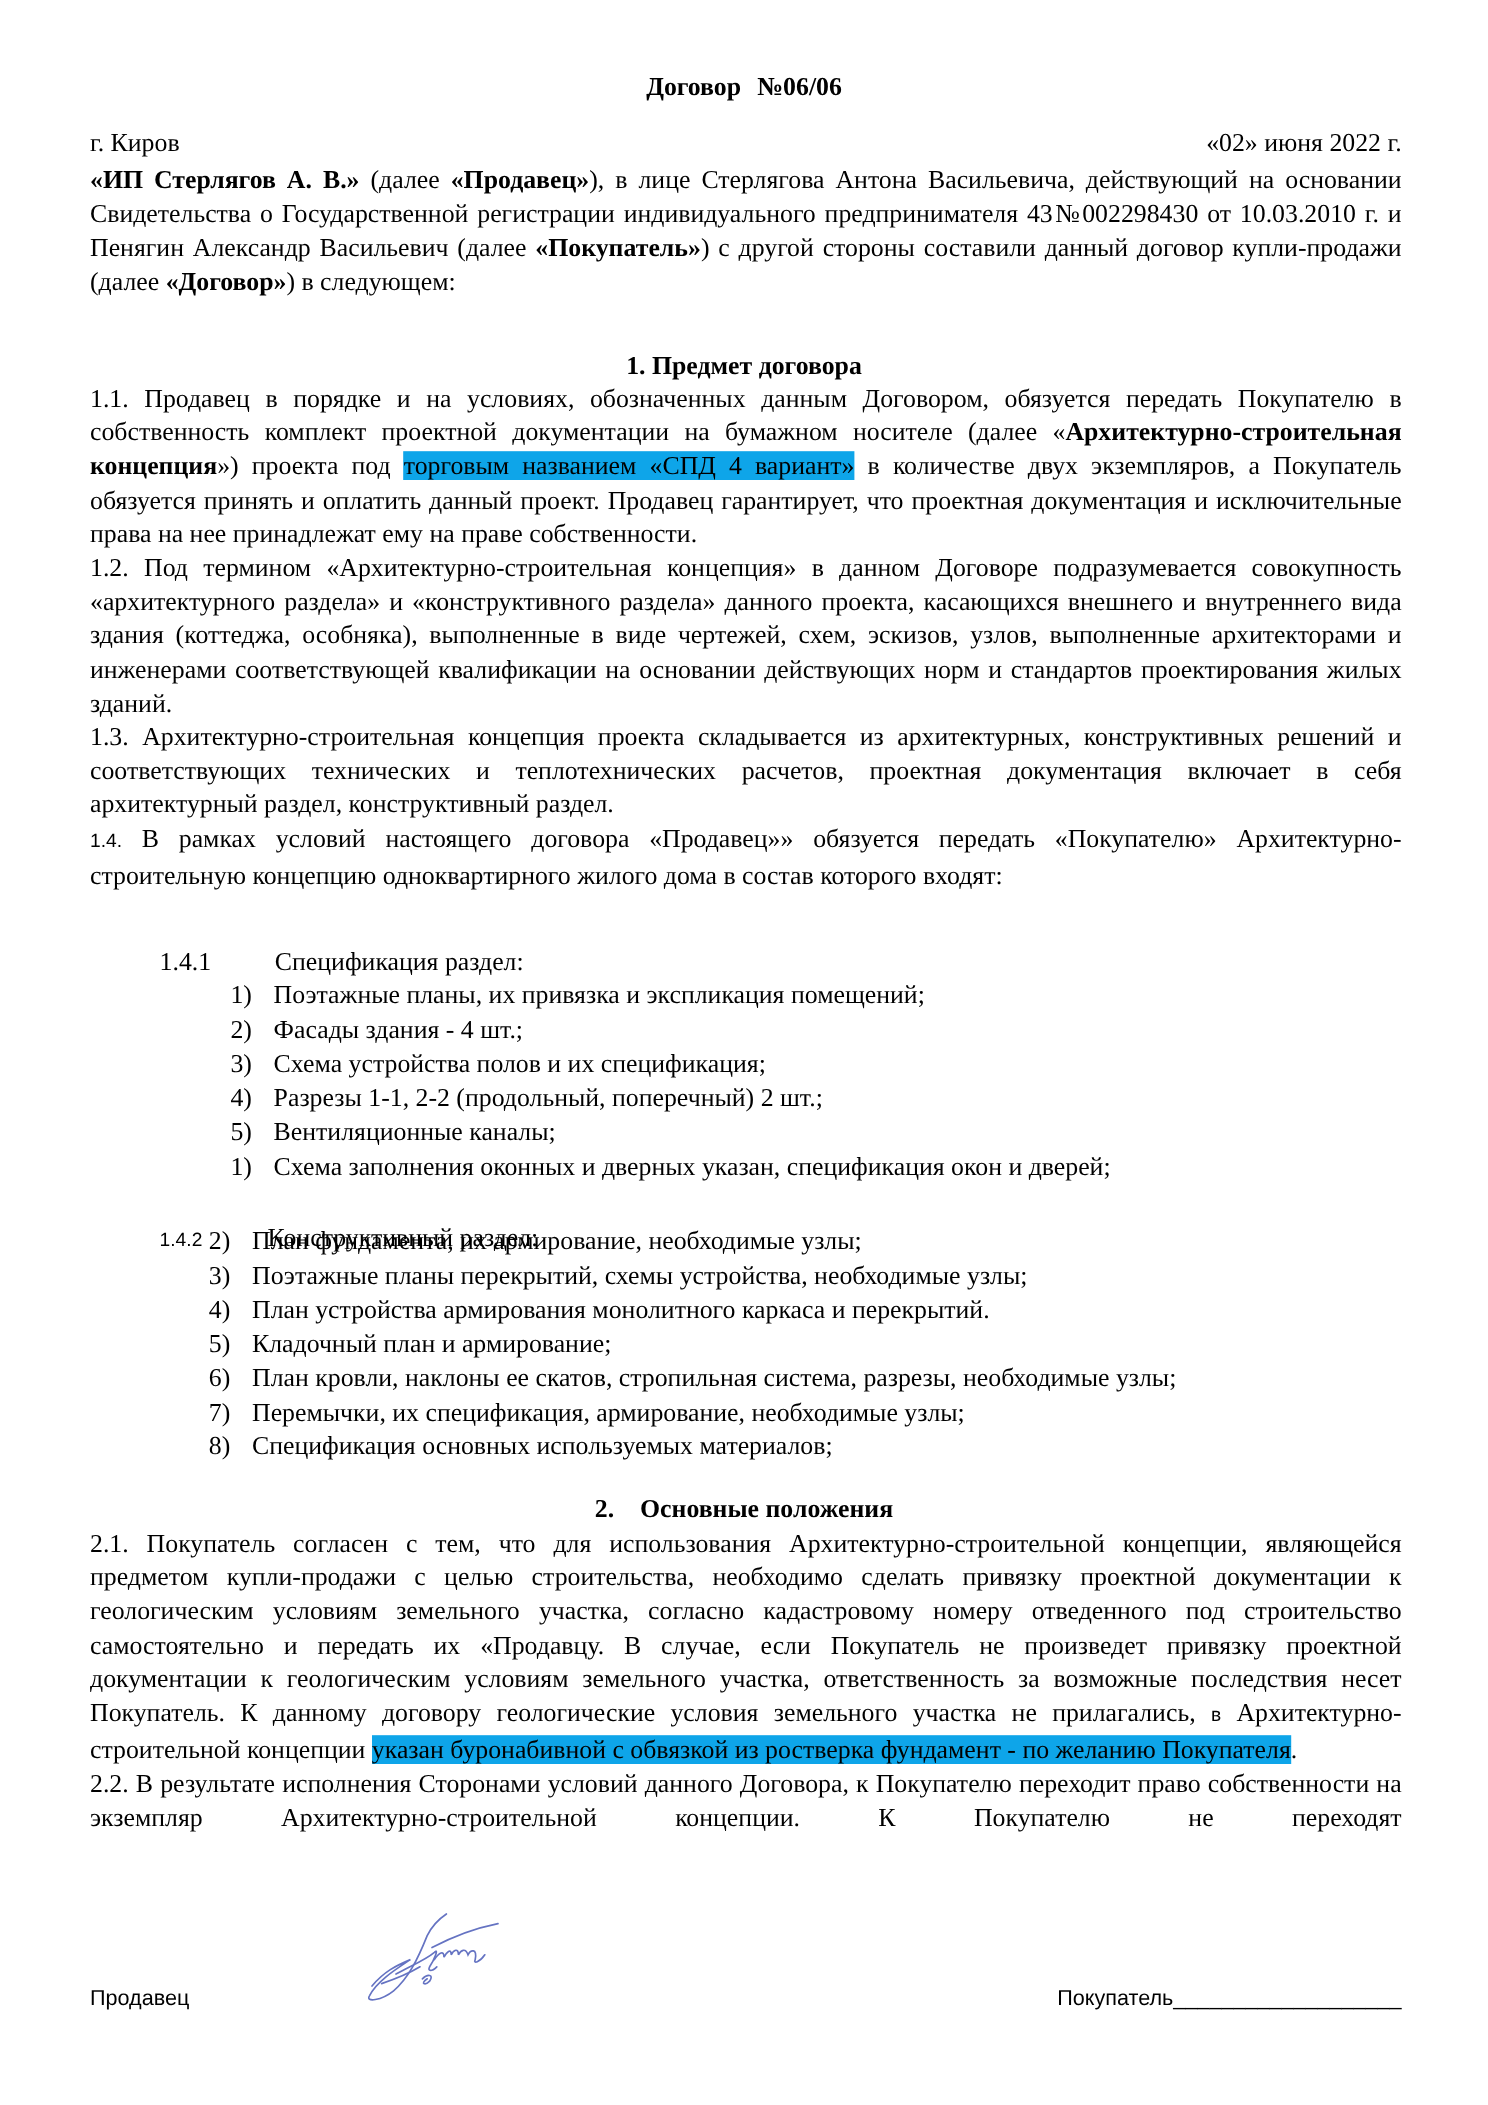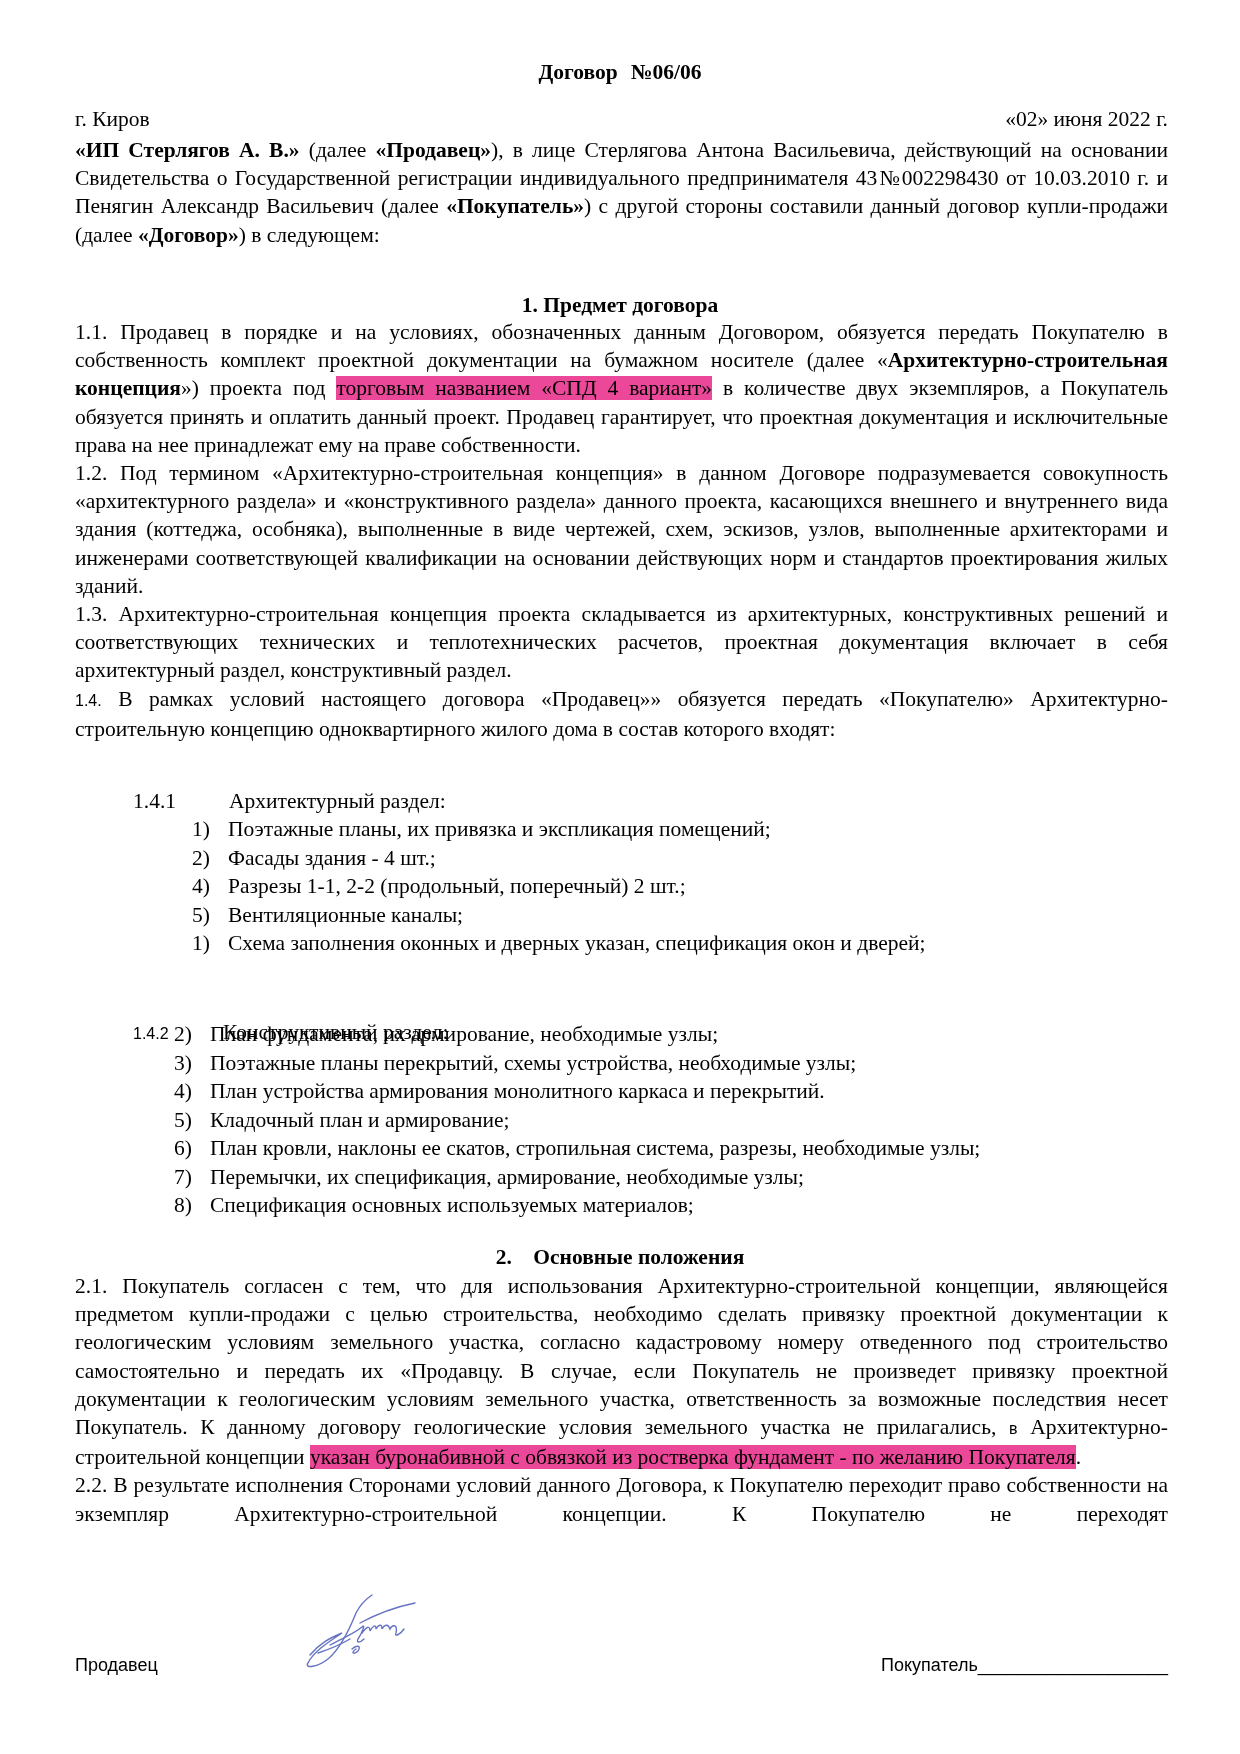--- a/index.html
+++ b/index.html
@@ -18,21 +18,21 @@
       position: absolute; top: 107px; left: 75px; width: 1093px;
       font-size: 21.5px; display: flex; justify-content: space-between;
     }
     .text {
       position: absolute; left: 75px; width: 1093px;
       font-size: 21.5px; line-height: 28.2px; text-align: justify;
     }
     .text p { margin: 0; text-align: justify; text-align-last: auto; }
     .text .last { text-align-last: left; }
     .b { font-weight: bold; }
-    .hl { background: #ec4899; }
+    .hl { background: #0ea5e9; }
     .sans { font-family: "Liberation Sans", "DejaVu Sans", sans-serif; font-size: 16px; }
     .section-title {
       position: absolute; left: 0; width: 1240px; text-align: center;
       font-size: 21.5px; font-weight: bold;
     }
     .sub {
       position: absolute; left: 133px; font-size: 21.5px; line-height: 28px;
     }
     .sub .lbl { display: inline-block; width: 96px; }
     .sub .lbl.sans { width: 90px; margin-top: 33px; }
@@ -79,26 +79,27 @@
     </p>
     <p class="last">
       <span>1.3.</span><span> Архитектурно-строительная концепция проекта  складывается из архитектурных, конструктивных решений и соответствующих технических и теплотехнических расчетов, проектная документация включает в себя архитектурный раздел, конструктивный раздел.</span>
     </p>
     <p class="last">
       <span class="sans">1.4.</span><span> В рамках условий настоящего договора «Продавец»» обязуется передать «Покупателю» Архитектурно-строительную концепцию одноквартирного жилого дома в состав которого входят:</span>
     </p>
   </div>
 
   <div class="sub" style="top:787px;">
-    <span class="lbl">1.4.1</span><span>Архитектурный раздел:</span>
+    <span class="lbl">1.4.1</span><span>Спецификация раздел:</span>
   </div>
 
   <div class="list" style="top:815px;margin-left:18px;">
     <div class="li"><span class="n">1)</span><span>Поэтажные планы, их привязка и экспликация помещений;</span></div>
     <div class="li"><span class="n">2)</span><span>Фасады здания - 4 шт.;</span></div>
+    <div class="li"><span class="n">3)</span><span>Схема устройства полов и их спецификация;</span></div>
     <div class="li"><span class="n">4)</span><span>Разрезы 1-1, 2-2 (продольный, поперечный) 2 шт.;</span></div>
     <div class="li"><span class="n">5)</span><span>Вентиляционные каналы;</span></div>
     <div class="li"><span class="n">1)</span><span>Схема заполнения оконных и дверных указан, спецификация окон и дверей;</span></div>
   </div>
 
   <div class="sub" style="top:987px;">
     <span class="lbl sans">1.4.2</span><span>Конструктивный раздел:</span>
   </div>
 
   <div class="list" style="top:1020px;">

